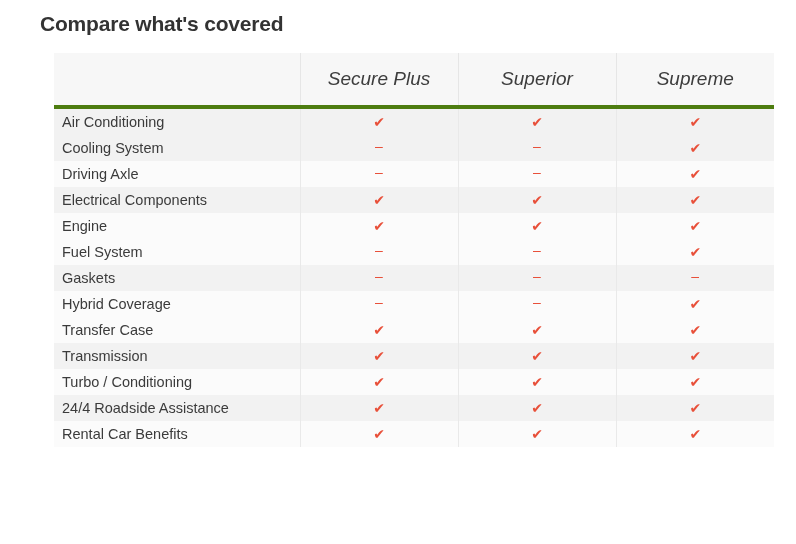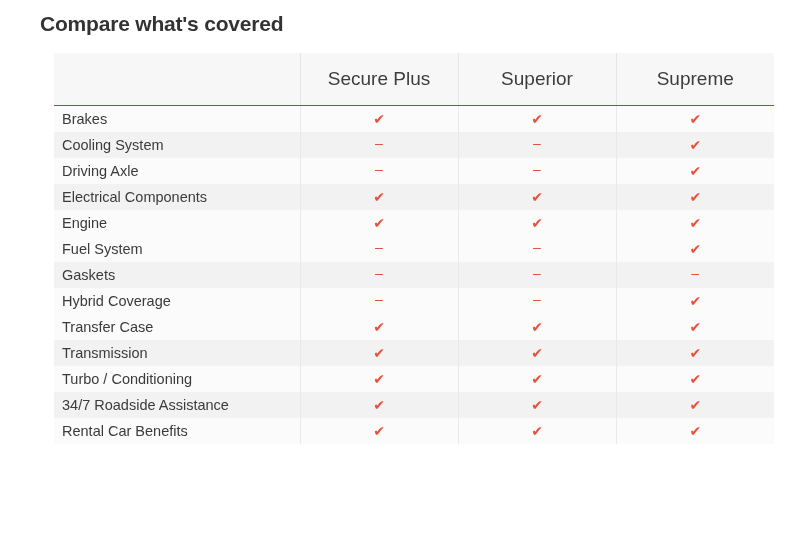--- a/index.html
+++ b/index.html
@@ -40,23 +40,24 @@
   table.compare col.feature-col { width: 246px; }
   table.compare col.plan-col { width: 158px; }
   thead th {
     background: #f7f7f7;
     font-weight: normal;
     font-size: 19px;
     color: #3d3d3d;
     height: 52px;
     vertical-align: middle;
     border-right: 1px solid #e6e6e6;
-    border-bottom: 1px solid #4d7c0f;
+    border-bottom: 4px solid #4d7c0f;
     text-align: center;
     padding: 0;
+    font-style: italic;
   }
   thead th.feature-head {
     background: #f7f7f7;
     border-right: 1px solid #e6e6e6;
   }
   thead th:last-child { border-right: none; }
 
   tbody td {
     height: 26px;
     font-size: 14.5px;
@@ -108,22 +109,22 @@
       </colgroup>
       <thead>
         <tr>
           <th class="feature-head"></th>
           <th>Secure Plus</th>
           <th>Superior</th>
           <th>Supreme</th>
         </tr>
       </thead>
       <tbody id="table-body">
-          <tr class="even">
-            <td class="feature">Brakes</td>
+          <tr class="odd">
+            <td class="feature">Air Conditioning</td>
             <td class="mark"><span class="check">✔</span></td>
             <td class="mark"><span class="check">✔</span></td>
             <td class="mark"><span class="check">✔</span></td>
           </tr>
           <tr class="odd">
             <td class="feature">Cooling System</td>
             <td class="mark"><span class="dash">–</span></td>
             <td class="mark"><span class="dash">–</span></td>
             <td class="mark"><span class="check">✔</span></td>
           </tr>
@@ -175,21 +176,21 @@
             <td class="mark"><span class="check">✔</span></td>
             <td class="mark"><span class="check">✔</span></td>
           </tr>
           <tr class="even">
             <td class="feature">Turbo / Conditioning</td>
             <td class="mark"><span class="check">✔</span></td>
             <td class="mark"><span class="check">✔</span></td>
             <td class="mark"><span class="check">✔</span></td>
           </tr>
           <tr class="odd">
-            <td class="feature">34/7 Roadside Assistance</td>
+            <td class="feature">24/4 Roadside Assistance</td>
             <td class="mark"><span class="check">✔</span></td>
             <td class="mark"><span class="check">✔</span></td>
             <td class="mark"><span class="check">✔</span></td>
           </tr>
           <tr class="even">
             <td class="feature">Rental Car Benefits</td>
             <td class="mark"><span class="check">✔</span></td>
             <td class="mark"><span class="check">✔</span></td>
             <td class="mark"><span class="check">✔</span></td>
           </tr>

